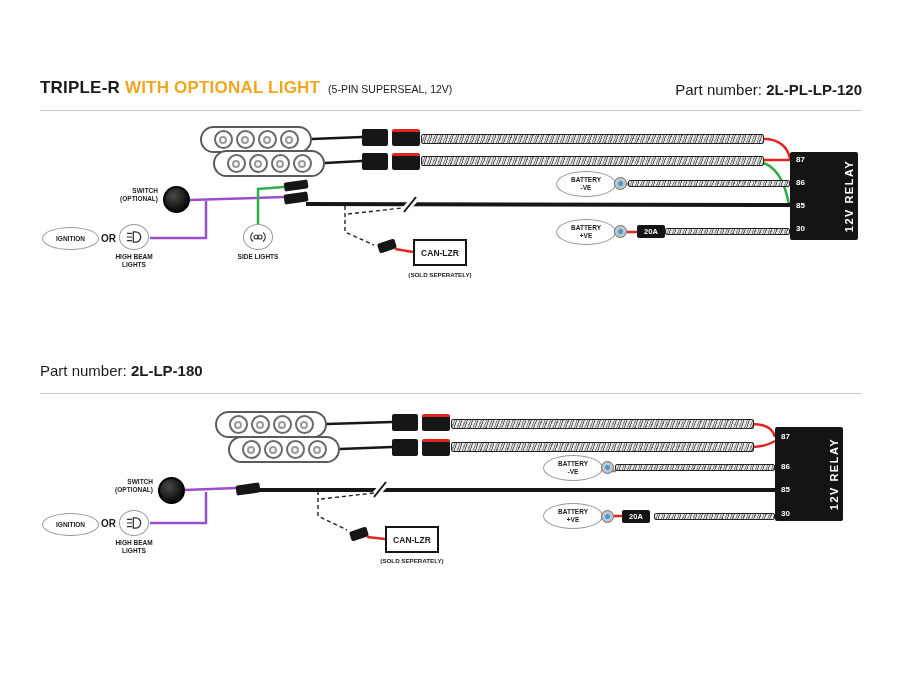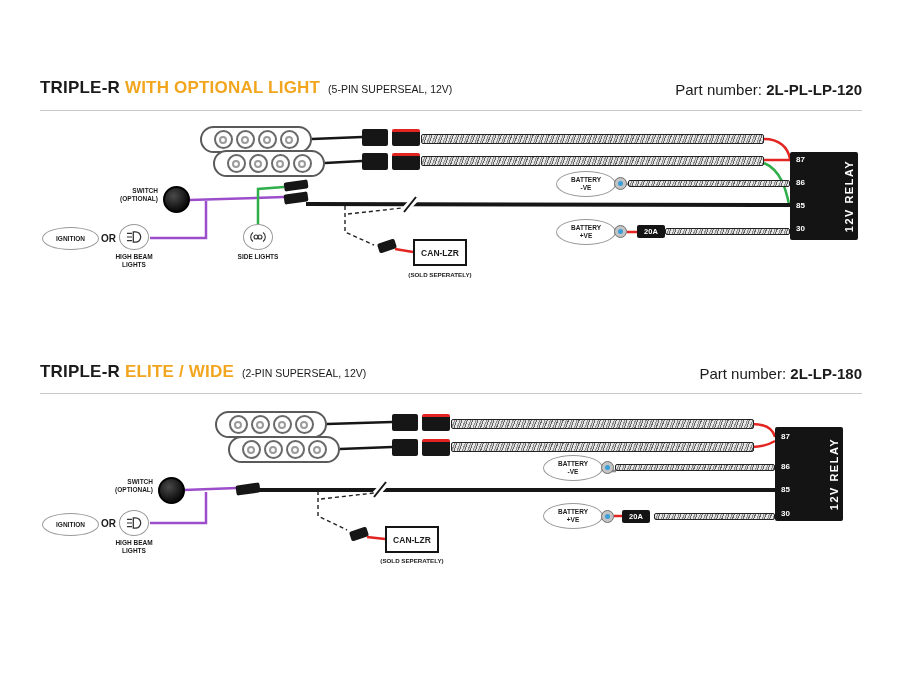--- a/index.html
+++ b/index.html
@@ -196,25 +196,20 @@
     </svg>
 </div>
 <div class="comp lbl" style="left:230px;top:253px;width:56px">
   <span>SIDE LIGHTS</span>
 </div>
 
 <div class="comp canbox" style="left:413px;top:239px;width:54px;height:27px">CAN-LZR</div>
 <div class="comp note" style="left:399px;top:271px;width:82px">(SOLD SEPERATELY)</div>
 
 <div class="h-row" style="top:362px">
-  <div class="title">
-    <span class="tp">TRIPLE-R</span>
-    <span class="ta">ELITE / WIDE</span>
-    <span class="ts">(2-PIN SUPERSEAL, 12V)</span>
-  </div>
   <div class="part">
     <span>Part number:</span>
     <b>2L-LP-180</b>
   </div>
 </div>
 <div class="rule" style="top:393px"></div>
 
 <div class="comp lightbar" style="left:215px;top:411px;width:112px;height:27px">
   <span class="lamp">
       <i></i>

